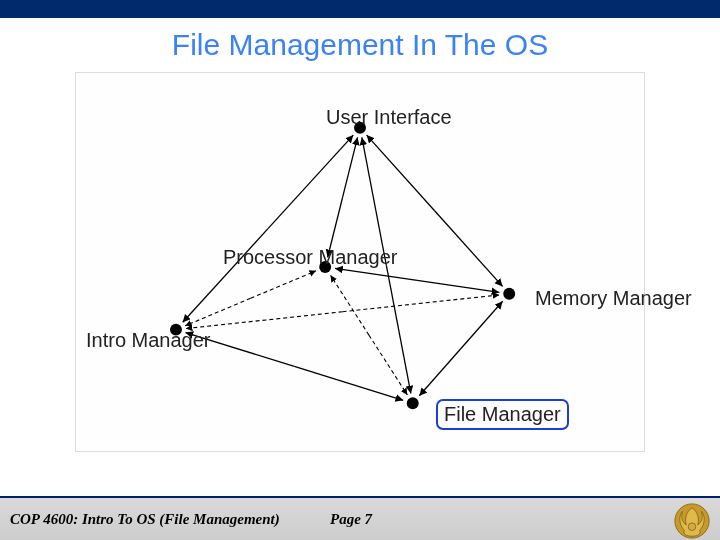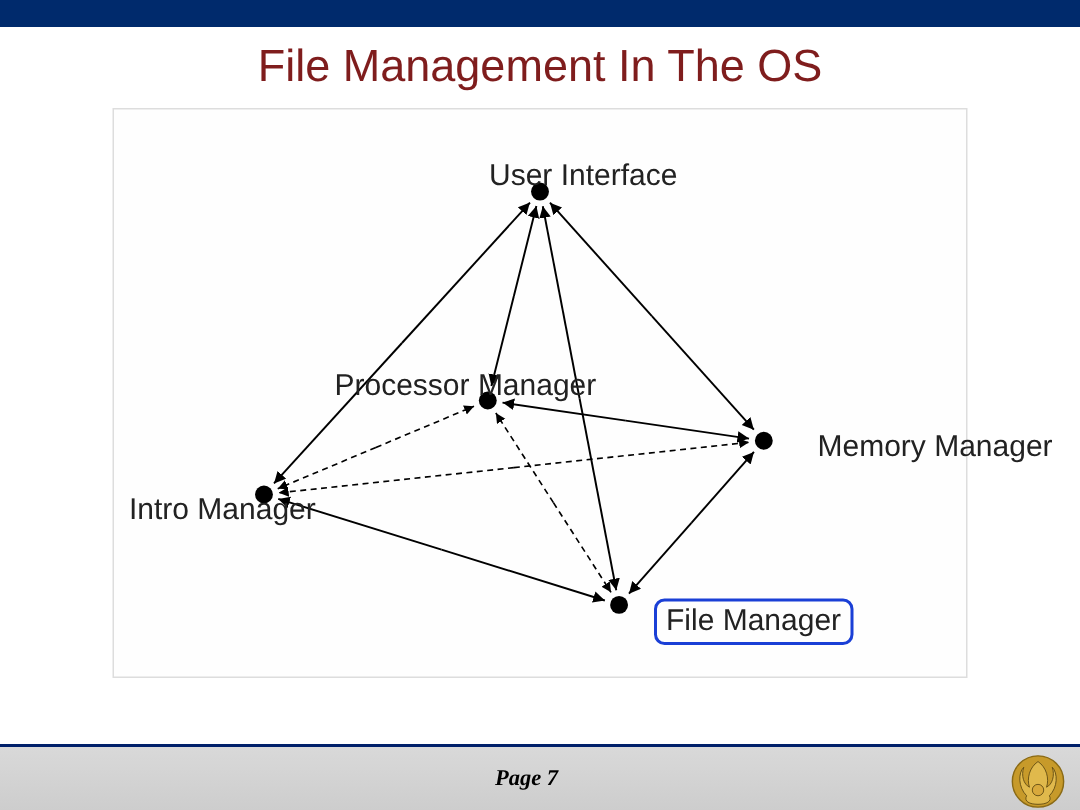--- a/index.html
+++ b/index.html
@@ -12,21 +12,21 @@
     overflow: hidden;
   }
   .top-bar {
     height: 18px;
     background: #002a6c;
     width: 100%;
   }
   .title {
     text-align: center;
     font-size: 30px;
-    color: #7f1d1d;
+    color: #3b82f6;
     font-family: Arial, sans-serif;
     margin-top: 10px;
     margin-bottom: 10px;
     font-weight: normal;
   }
   .diagram-area {
     position: relative;
     width: 570px;
     height: 380px;
     margin: 10px auto 0;
@@ -127,27 +127,28 @@
         <circle cx="285" cy="55" r="6" fill="#000"></circle>
         <circle cx="250" cy="195" r="6" fill="#000"></circle>
         <circle cx="435" cy="222" r="6" fill="#000"></circle>
         <circle cx="100" cy="258" r="6" fill="#000"></circle>
         <circle cx="338" cy="332" r="6" fill="#000"></circle>
       </g>
   </svg>
   <div id="labels">
       <div class="node-label" style="left: 250px; top: 33px;">User Interface</div>
       <div class="node-label" style="left: 135px; top: 173px; margin-left: 12px;">Processor Manager</div>
-      <div class="node-label" style="left: 469px; top: 214px;">Memory Manager</div>
+      <div class="node-label" style="left: 459px; top: 214px;">Memory Manager</div>
       <div class="node-label" style="left: 10px; top: 256px;">Intro Manager</div>
       <div class="node-label highlight-box" style="left: 360px; top: 326px;">File Manager</div>
     </div>
 </div>
 
 <div class="footer">
+  <span class="course">COP 4600: Intro To OS  (File Management)</span>
   <span class="page">Page 7</span>
   <span class="logo">
     <svg class="ucf-logo" viewBox="0 0 40 40">
       <circle cx="20" cy="20" r="18" fill="#c79a2a" stroke="#8a6a15" stroke-width="1"></circle>
       <path d="M20 6 C14 10 12 18 14 24 C10 22 8 16 10 10 C6 14 6 24 12 30 C10 34 14 36 20 36 C26 36 30 34 28 30 C34 24 34 14 30 10 C32 16 30 22 26 24 C28 18 26 10 20 6 Z" fill="#e0b94c" stroke="#5a4610" stroke-width="0.6"></path>
       <circle cx="20" cy="26" r="4" fill="#d8a93c" stroke="#5a4610" stroke-width="0.6"></circle>
     </svg>
   </span>
 </div>
 

